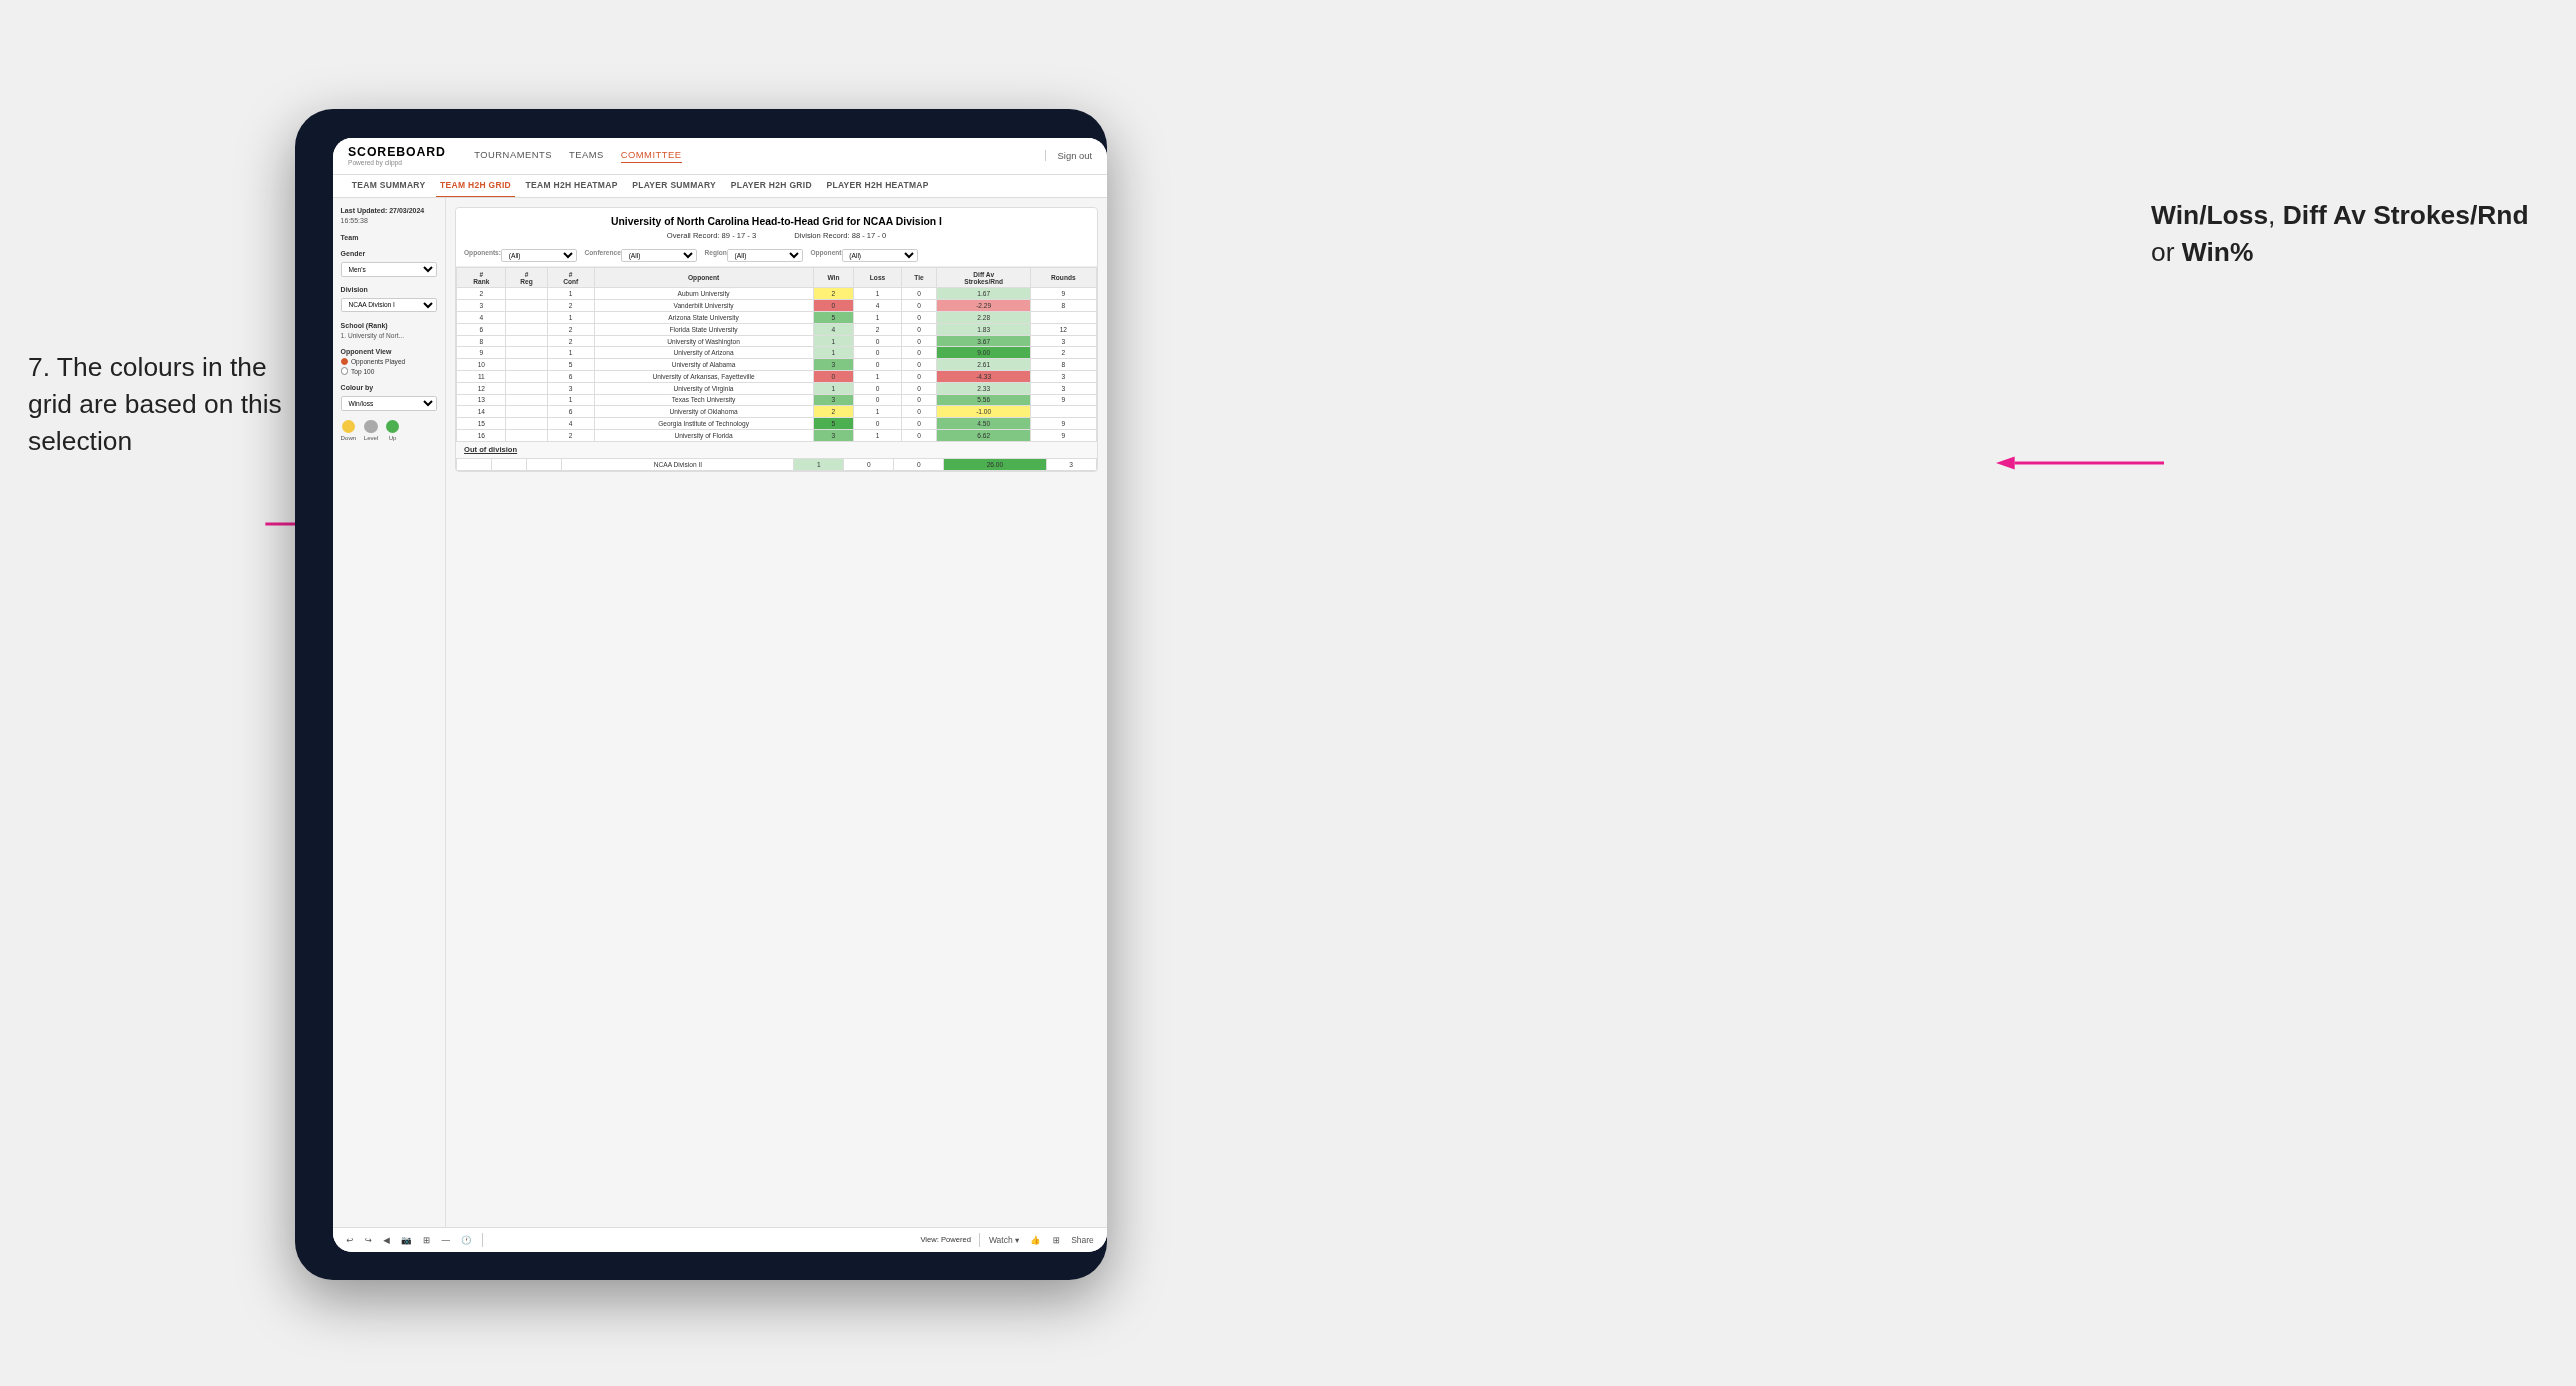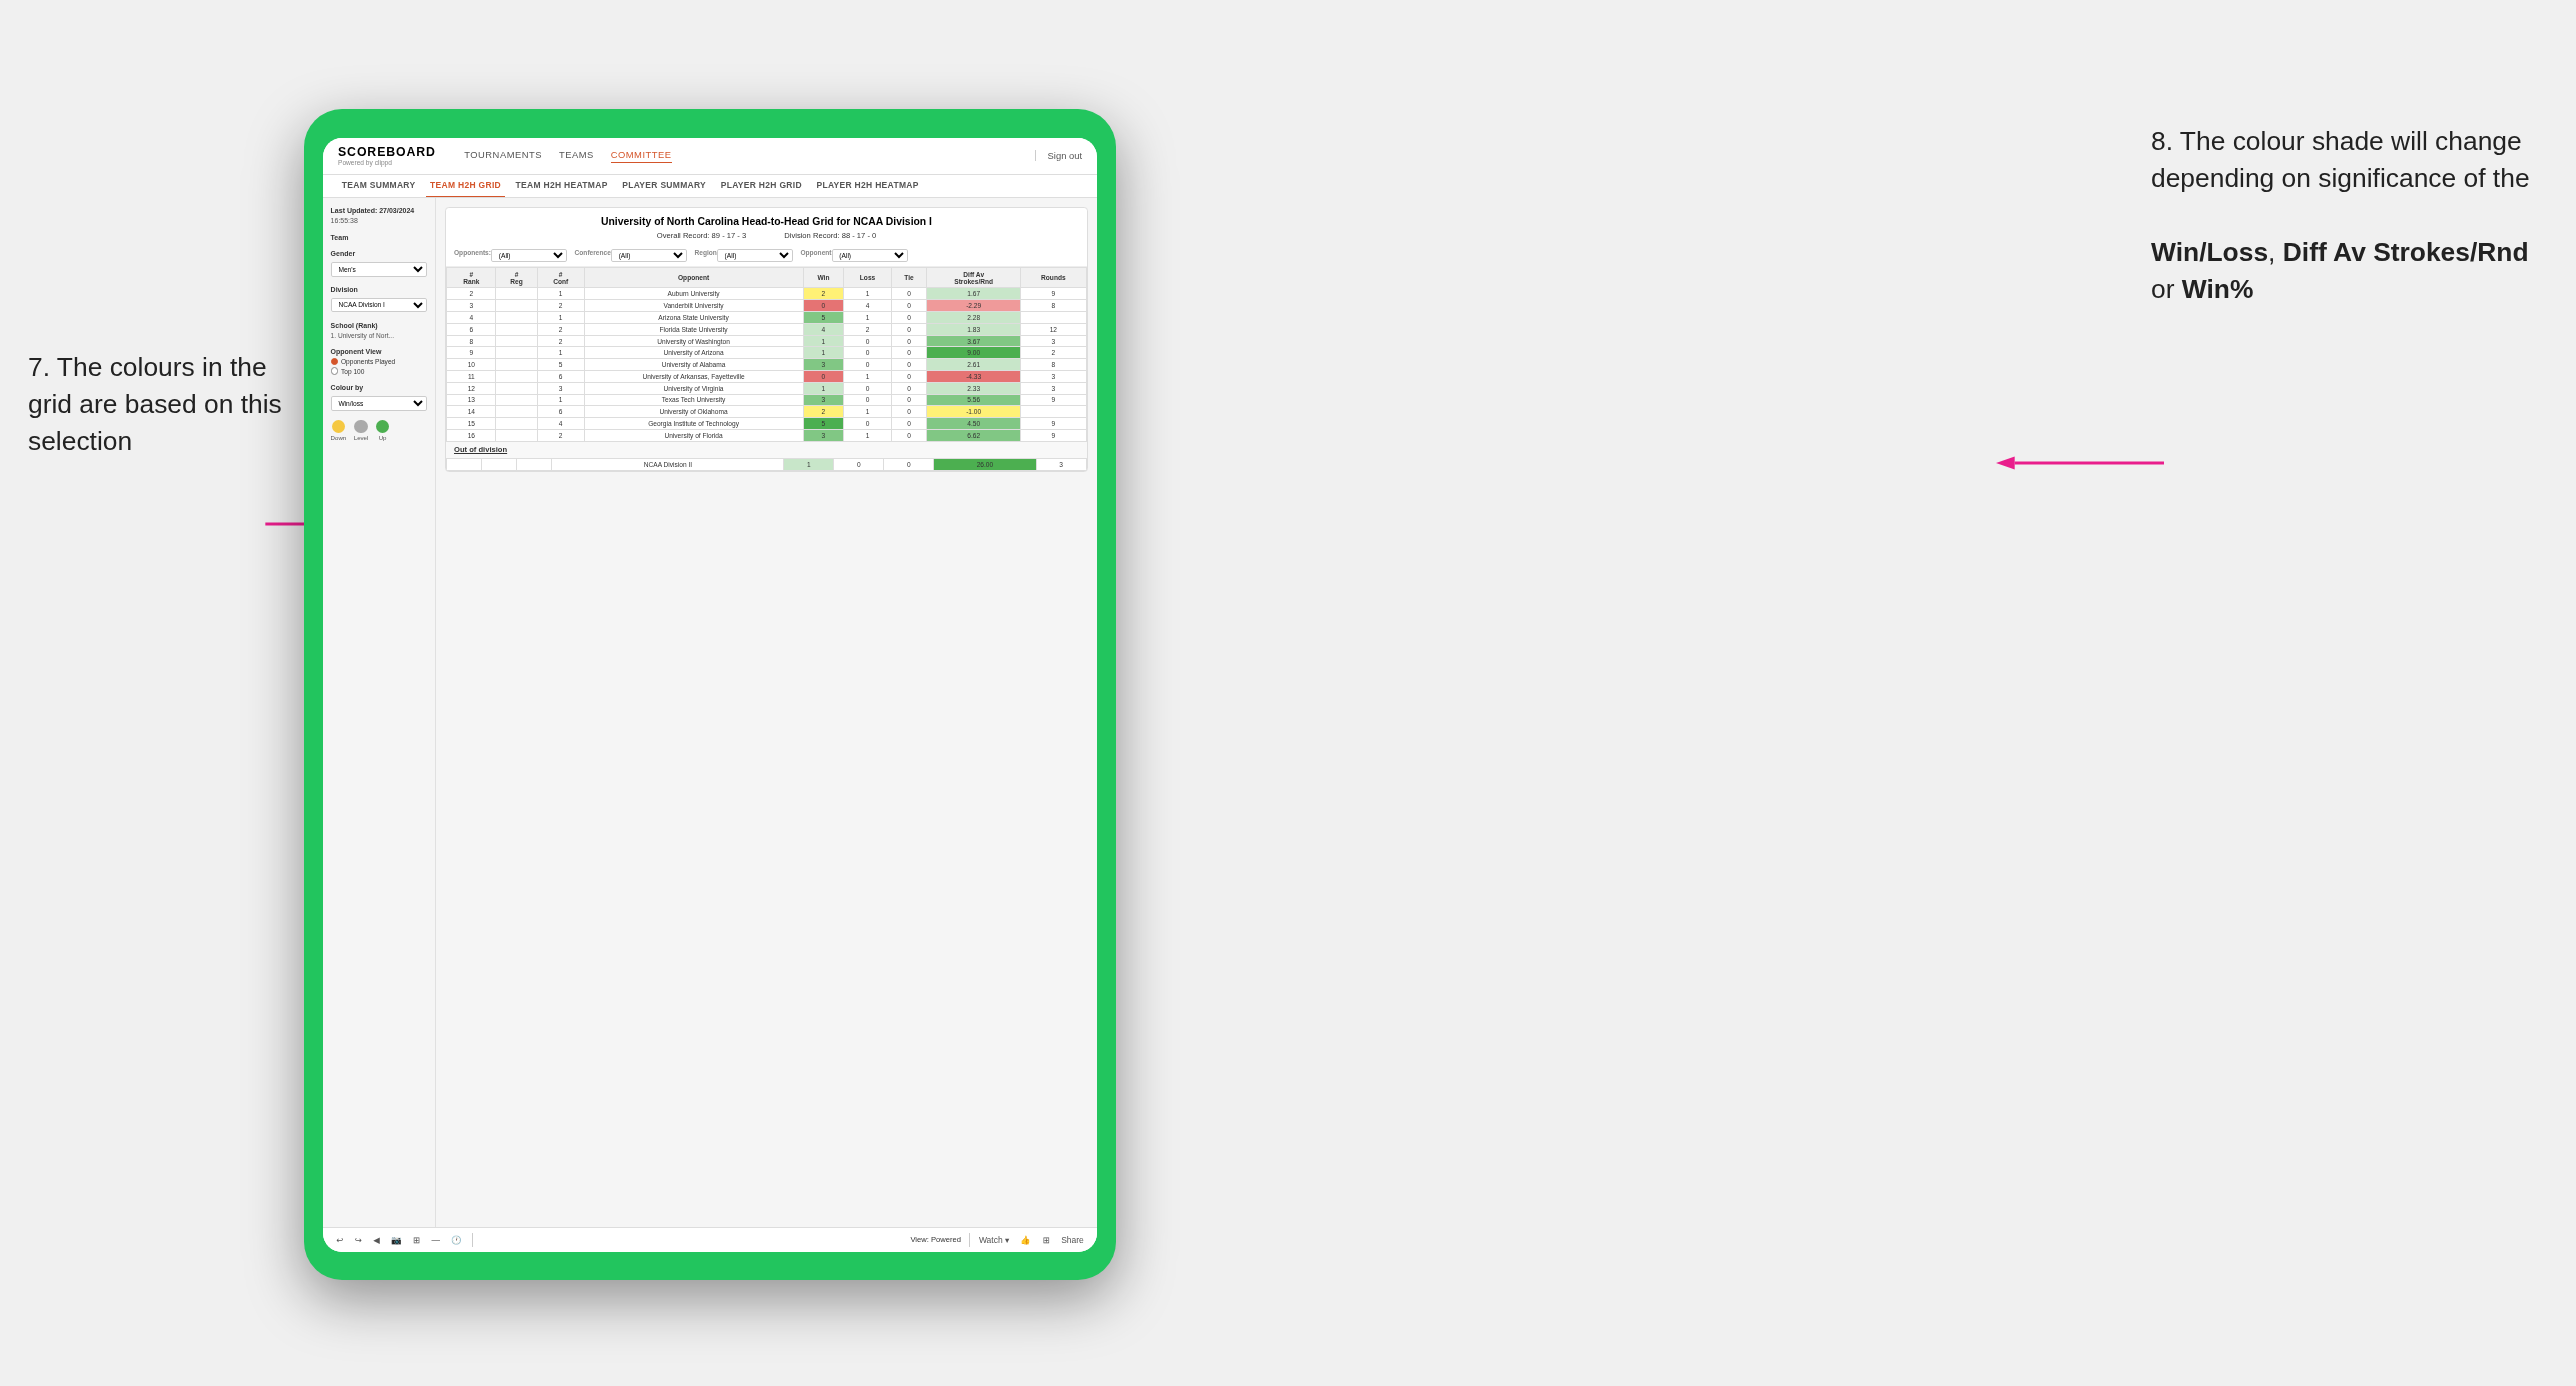--- a/index.html
+++ b/index.html
@@ -33,30 +33,30 @@
       line-height: 1.4;
       color: #222;
     }
     .annotation-right strong {
       font-weight: 900;
     }
 
     
     .tablet {
       position: absolute;
-      left: 304px;
+      left: 295px;
       top: 109px;
       width: 812px;
       height: 1171px;
-      background: #22c55e;
+      background: #0f172a;
       border-radius: 38px;
       box-shadow: 0 19px 57px rgba(0,0,0,0.4);
       display: flex;
       align-items: center;
-      justify-content: center;
+      justify-content: flex-end;
     }
 
     .tablet-screen {
       width: 774px;
       height: 1114px;
       background: #fff;
       border-radius: 19px;
       overflow: hidden;
       display: flex;
       flex-direction: column;
@@ -398,21 +398,20 @@
     }
   </style>
 </head>
 <body>
 
 <div class="annotation-left">
   <span>7. The colours in the grid are based on this selection</span>
 </div>
 
 <div class="annotation-right">
-  <span>8. The colour shade will change depending on significance of the</span>
   <br><br>
   <strong>Win/Loss</strong><span>, </span>
   <strong>Diff Av Strokes/Rnd</strong>
   <span> or </span>
   <strong>Win%</strong>
 </div>
 
 <svg class="annotation-arrow-left" width="208" height="28" viewBox="0 0 220 30">
   <line x1="0" y1="15" x2="200" y2="15" stroke="#e91e8c" stroke-width="3"></line>
   <polygon points="200,8 220,15 200,22" fill="#e91e8c"></polygon>

